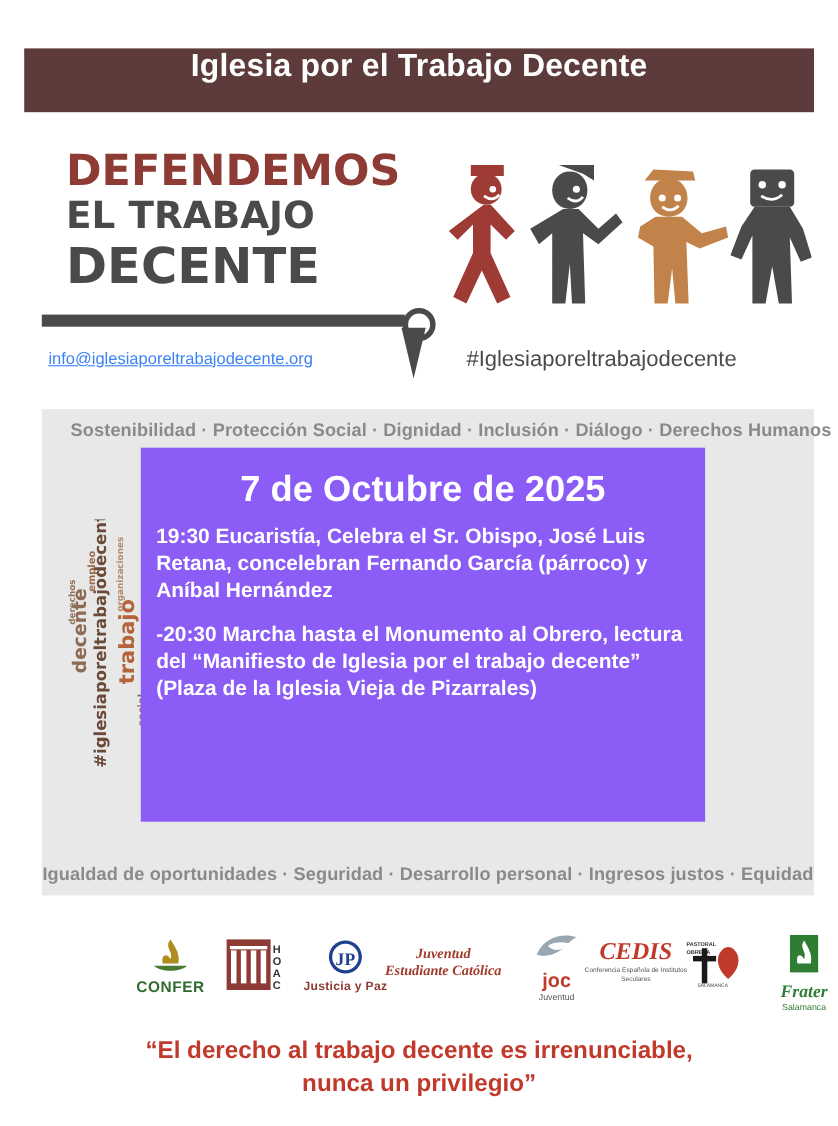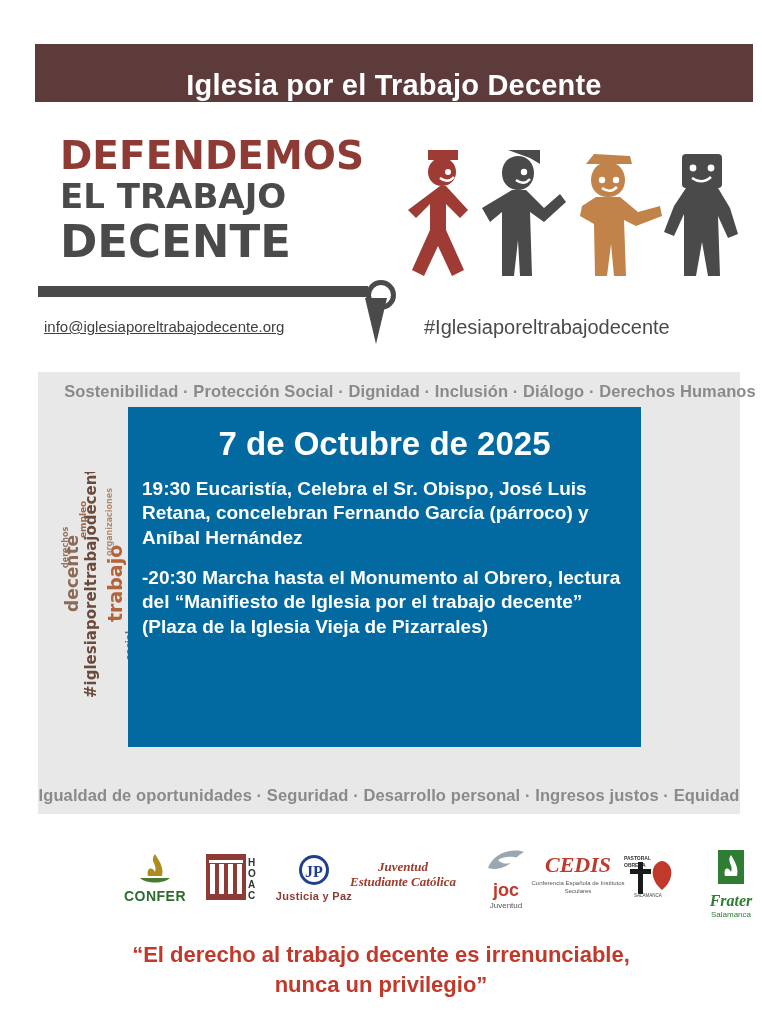--- a/index.html
+++ b/index.html
@@ -11,27 +11,27 @@
     width: 762px;
     height: 1024px;
     position: relative;
     font-family: "Liberation Sans", sans-serif;
     overflow: hidden;
   }
 
   
   .header-bar {
     position: absolute;
-    left: 35px;
+    left: 22px;
     top: 44px;
     width: 718px;
     height: 58px;
     background: #5e3b3b;
     display: flex;
-    align-items: flex-end;
+    align-items: flex-start;
     justify-content: center;
   }
   .header-title {
     color: #ffffff;
     font-size: 29px;
     font-weight: bold;
     letter-spacing: 0.2px;
   }
 
   
@@ -68,21 +68,21 @@
     font-weight: bold;
     color: #4a4a4a;
     line-height: 1.05;
     font-family: "DejaVu Sans", sans-serif;
   }
   .logo-email {
     position: absolute;
     left: 6px;
     top: 190px;
     font-size: 15px;
-    color: #404040;
+    color: #3b82f6;
     text-decoration: underline;
     text-align: center;
   }
   .logo-hashtag {
     position: absolute;
     left: 386px;
     top: 188px;
     font-size: 20px;
     color: #4a4a4a;
   }
@@ -178,21 +178,21 @@
     overflow: hidden;
   }
 
   
   .event-box {
     position: absolute;
     left: 128px;
     top: 407px;
     width: 513px;
     height: 340px;
-    background: #0369a1;
+    background: #8b5cf6;
     padding: 10px 14px 0 14px;
     box-sizing: border-box;
   }
   .event-date {
     color: #ffffff;
     font-size: 33px;
     font-weight: bold;
     text-align: center;
     margin: 8px 0 14px 0;
   }

